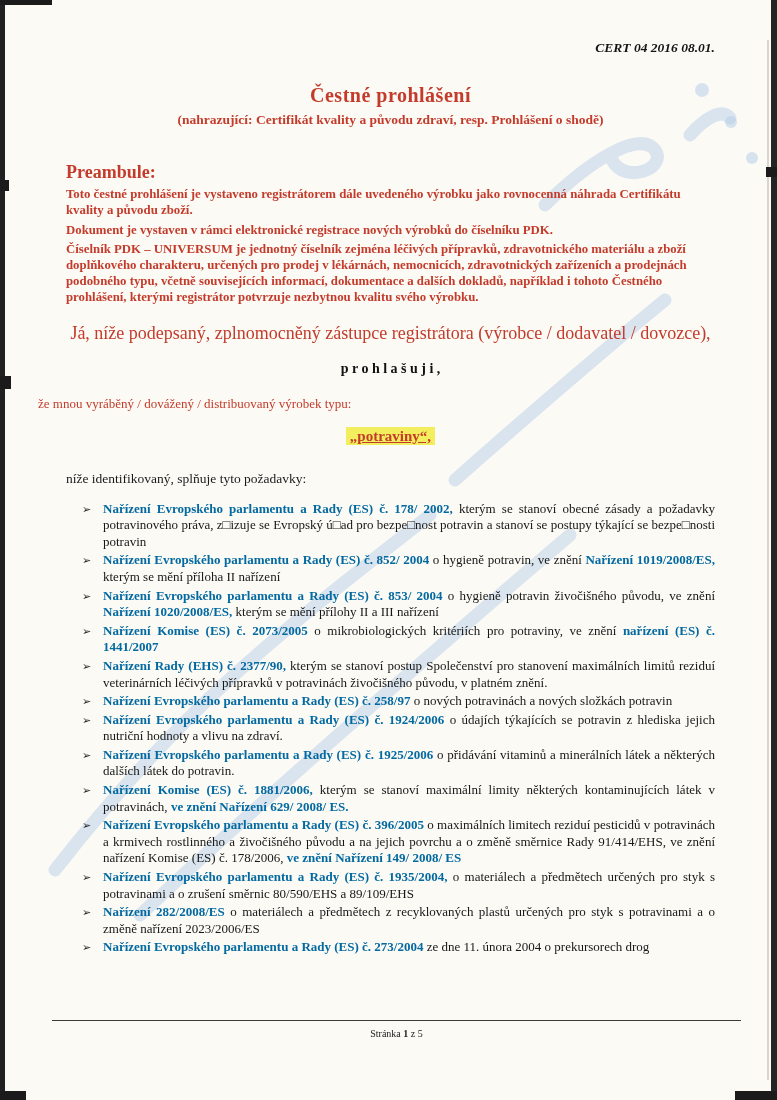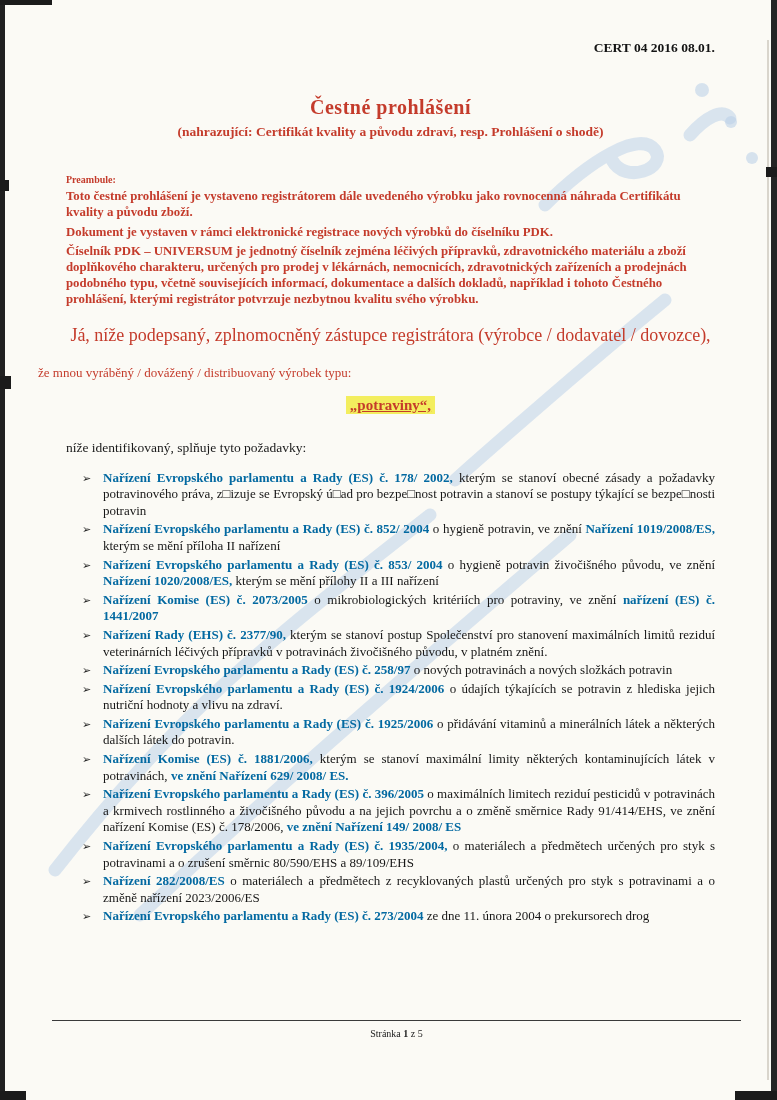--- a/index.html
+++ b/index.html
@@ -27,33 +27,33 @@
   .edge-right-shadow{right:8px;top:40px;width:2px;height:1040px;background:#d9d5cc;}
   .corner-tl{left:0;top:0;width:52px;height:5px;}
   .corner-bl{left:0;bottom:0;width:26px;height:9px;}
   .corner-br{right:0;bottom:0;width:42px;height:9px;}
   .mark-l1{left:0;top:180px;width:9px;height:11px;}
   .mark-l2{left:0;top:376px;width:11px;height:13px;}
   .mark-r1{right:0;top:167px;width:11px;height:10px;}
   
   .content{position:relative;z-index:2;padding:40px 62px 0 66px;}
   .header-code{
-    text-align:right;font-weight:700;
+    text-align:right;font-style:italic;font-weight:700;
     font-size:13.5px;color:#141414;
   }
   .doc-title{
-    margin-top:40px;text-align:center;color:var(--accent);
+    margin-top:28px;text-align:center;color:var(--accent);
     font-weight:700;font-size:20px;letter-spacing:.5px;
   }
   .doc-subtitle{
     margin-top:5px;text-align:center;color:var(--accent);
     font-weight:700;font-size:13.5px;
   }
   .preambule-heading{
-    margin-top:34px;color:var(--accent);font-weight:700;font-size:10px;
+    margin-top:34px;color:var(--accent);font-weight:700;font-size:18px;
   }
   .preambule-par{
     margin:4px 0 0 0;color:var(--accent);font-weight:700;
     font-size:12.8px;line-height:15.8px;font-family:Liberation Serif, serif;
   }
   .intro-line{
     margin-top:17px;text-align:center;color:var(--accent);
     font-size:18px;
   }
   .verb-line{
@@ -112,20 +112,21 @@
     <div class="doc-title">Čestné prohlášení</div>
     <div class="doc-subtitle">(nahrazující: Certifikát kvality a původu zdraví, resp. Prohlášení o shodě)</div>
 
     <div class="preambule-heading">Preambule:</div>
     <p class="preambule-par">Toto čestné prohlášení je vystaveno registrátorem dále uvedeného výrobku jako rovnocenná náhrada Certifikátu kvality a původu zboží.</p>
     <p class="preambule-par">Dokument je vystaven v rámci elektronické registrace nových výrobků do číselníku PDK.</p>
     <p class="preambule-par">Číselník PDK – UNIVERSUM je jednotný číselník zejména léčivých přípravků, zdravotnického materiálu a zboží doplňkového charakteru, určených pro prodej v lékárnách, nemocnicích, zdravotnických zařízeních a prodejnách podobného typu, včetně souvisejících informací, dokumentace a dalších dokladů, například i tohoto Čestného prohlášení, kterými registrátor potvrzuje nezbytnou kvalitu svého výrobku.</p>
 
     <div class="intro-line">Já, níže podepsaný, zplnomocněný zástupce registrátora (výrobce / dodavatel / dovozce),</div>
 
+    <div class="verb-line">p r o h l a š u j i ,</div>
 
     <div class="product-line">že mnou vyráběný / dovážený / distribuovaný výrobek typu:</div>
 
     <div class="product-wrap">
       <span class="highlight">„potraviny“,</span>
     </div>
 
     <div class="req-intro">níže identifikovaný, splňuje tyto požadavky:</div>
 
     <div class="reg-list">

